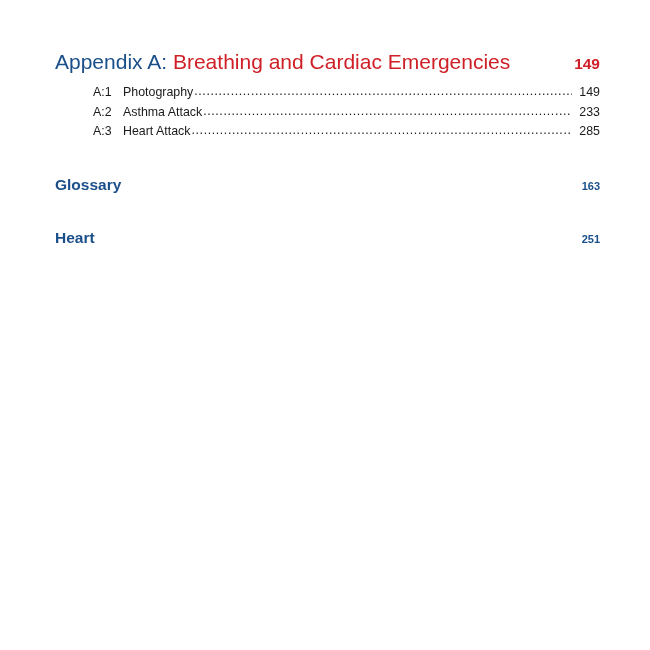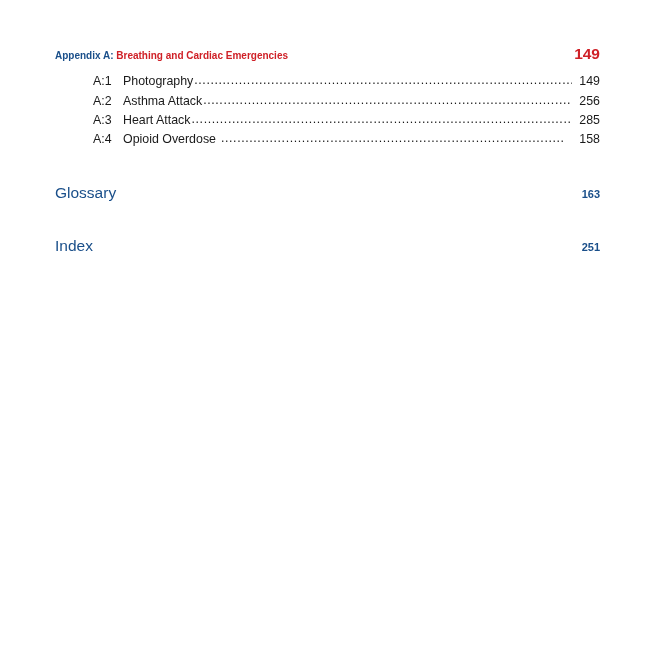--- a/index.html
+++ b/index.html
@@ -22,22 +22,22 @@
     padding: 30px 50px 0 55px;
   }
 
   
   .appendix-row {
     display: flex;
     align-items: baseline;
     margin-bottom: 9px;
   }
   .appendix-title {
-    font-size: 10px;
-    font-weight: bold;
+    font-size: 21px;
+    font-weight: normal;
     white-space: nowrap;
     margin-top: 20px;
   }
   .appendix-label {
     color: #1a4f8a;
   }
   .appendix-name {
     color: #cf2027;
   }
   .appendix-spacer {
@@ -92,21 +92,21 @@
   }
 
   
   .major-row {
     display: flex;
     align-items: baseline;
     margin-top: 35px;
   }
   .major-title {
     font-size: 15.5px;
-    font-weight: normal;
+    font-weight: bold;
     color: #1a4f8a;
     white-space: nowrap;
   }
   .major-spacer {
     flex: 1 1 auto;
   }
   .major-page {
     font-size: 11px;
     font-weight: bold;
     color: #1a4f8a;
@@ -134,46 +134,40 @@
       <span class="sub-num">A:1</span>
       <span class="sub-label">Photography</span>
       <span class="dots">...................................................................................................</span>
       <span class="sub-page">149</span>
     </div>
 
     <div class="sub-row">
       <span class="sub-num">A:2</span>
       <span class="sub-label">Asthma Attack</span>
       <span class="dots">............................................................................................</span>
-      <span class="sub-page">256</span>
+      <span class="sub-page">233</span>
     </div>
 
     <div class="sub-row">
       <span class="sub-num">A:3</span>
       <span class="sub-label">Heart Attack</span>
       <span class="dots">..............................................................................................</span>
       <span class="sub-page">285</span>
     </div>
 
-    <div class="sub-row gap">
-      <span class="sub-num">A:4</span>
-      <span class="sub-label">Opioid Overdose</span>
-      <span class="dots">.....................................................................................</span>
-      <span class="sub-page">158</span>
-    </div>
 
   </div>
 
   <div class="major-row">
     <span class="major-title">Glossary</span>
     <span class="major-spacer"></span>
     <span class="major-page">163</span>
   </div>
 
 
 
   <div class="major-row">
-    <span class="major-title">Index</span>
+    <span class="major-title">Heart</span>
     <span class="major-spacer"></span>
     <span class="major-page">251</span>
   </div>
 
 </div>
 
 </body></html>

